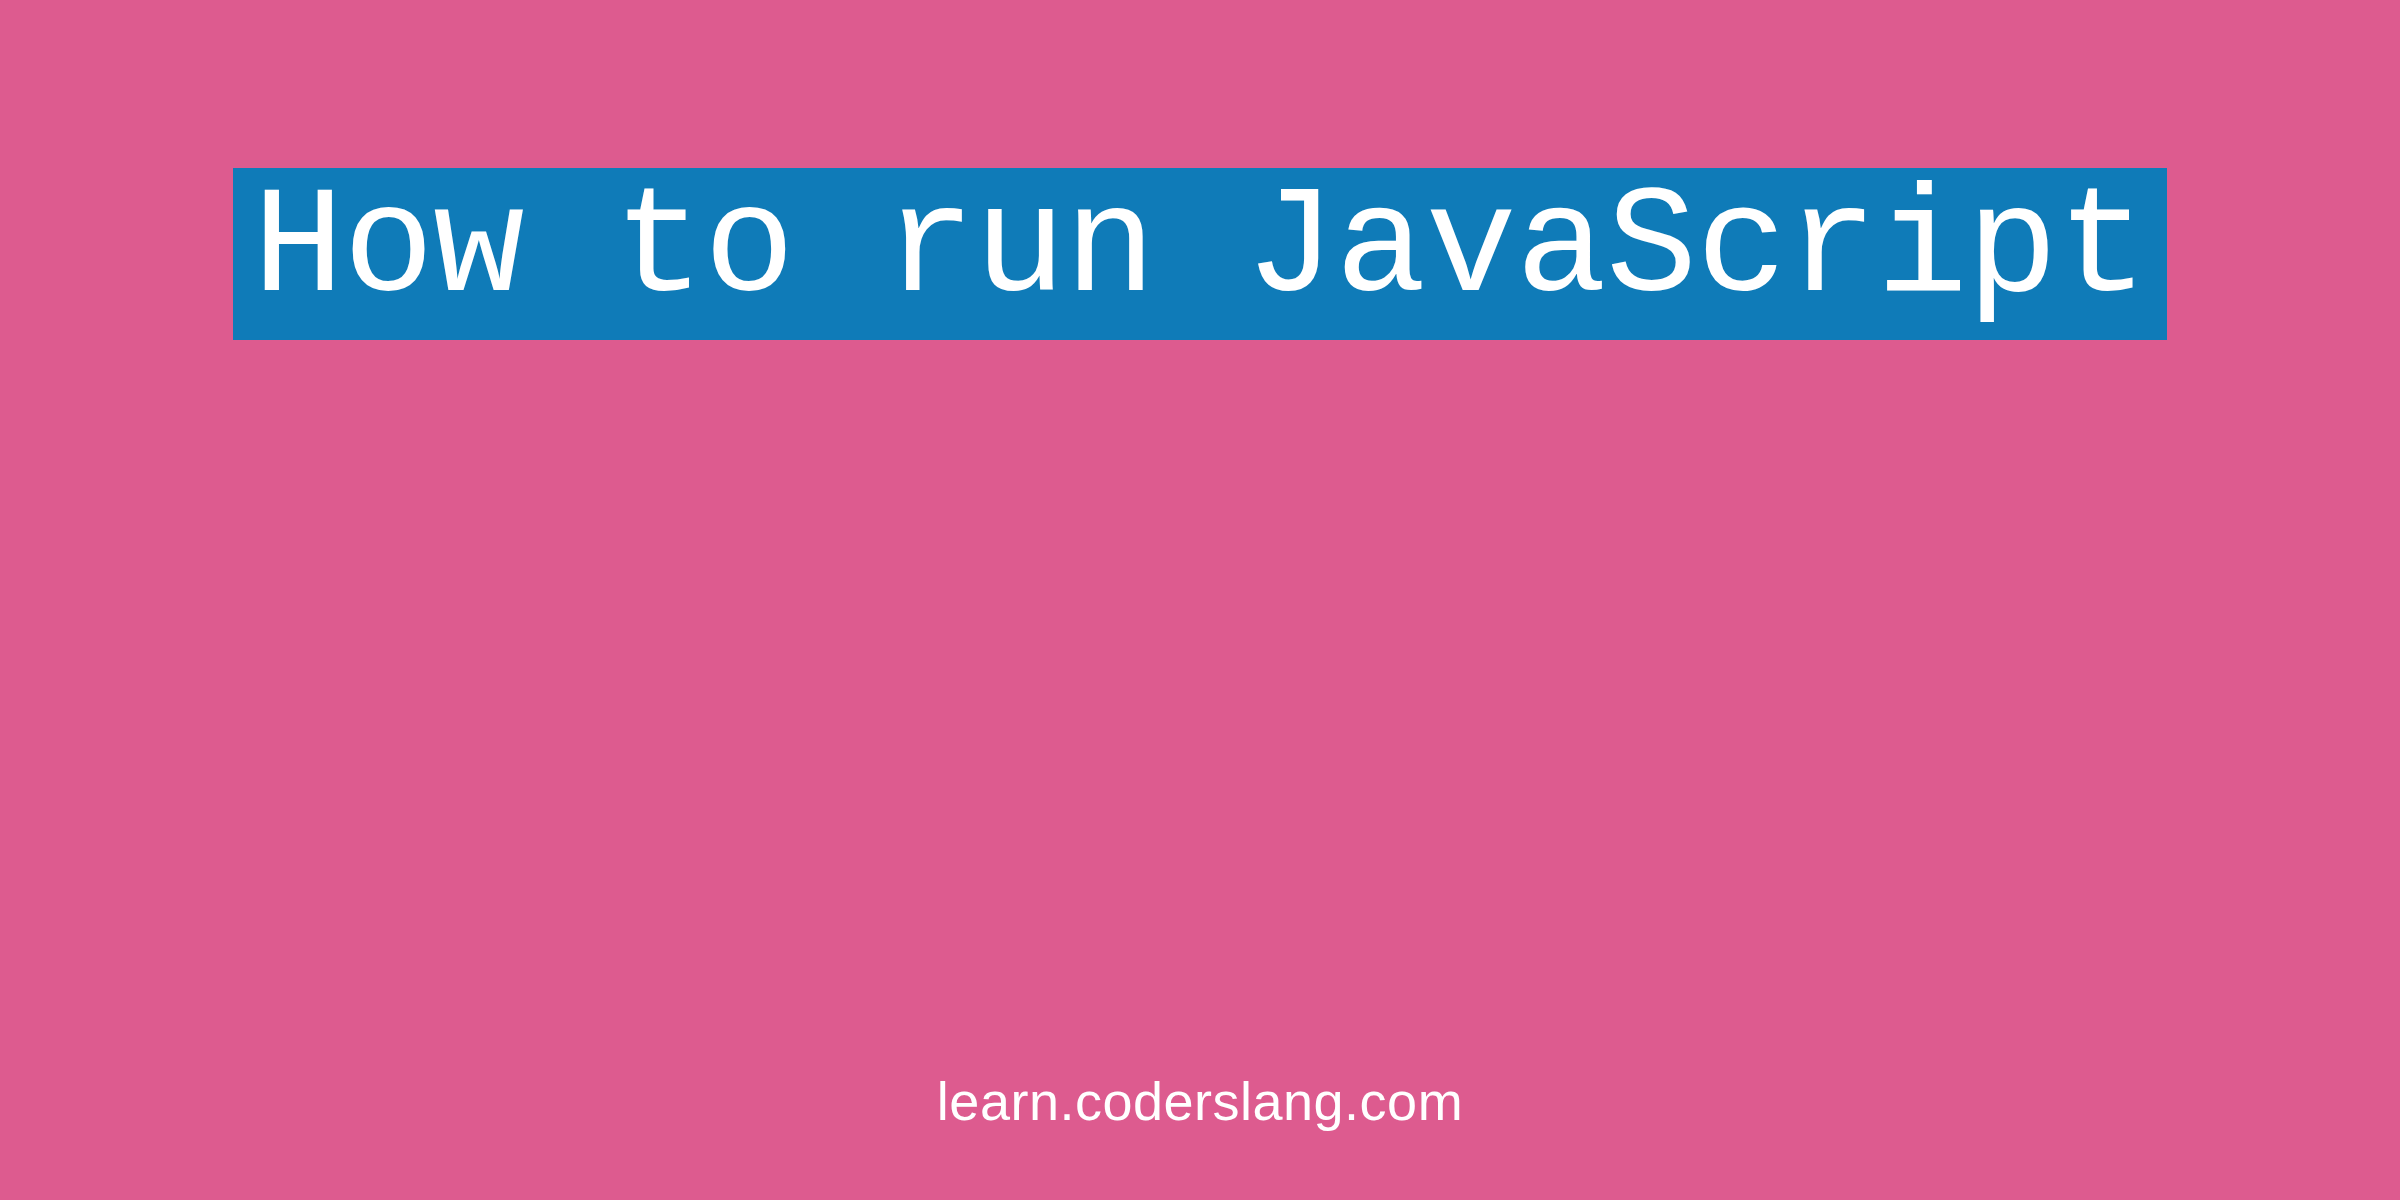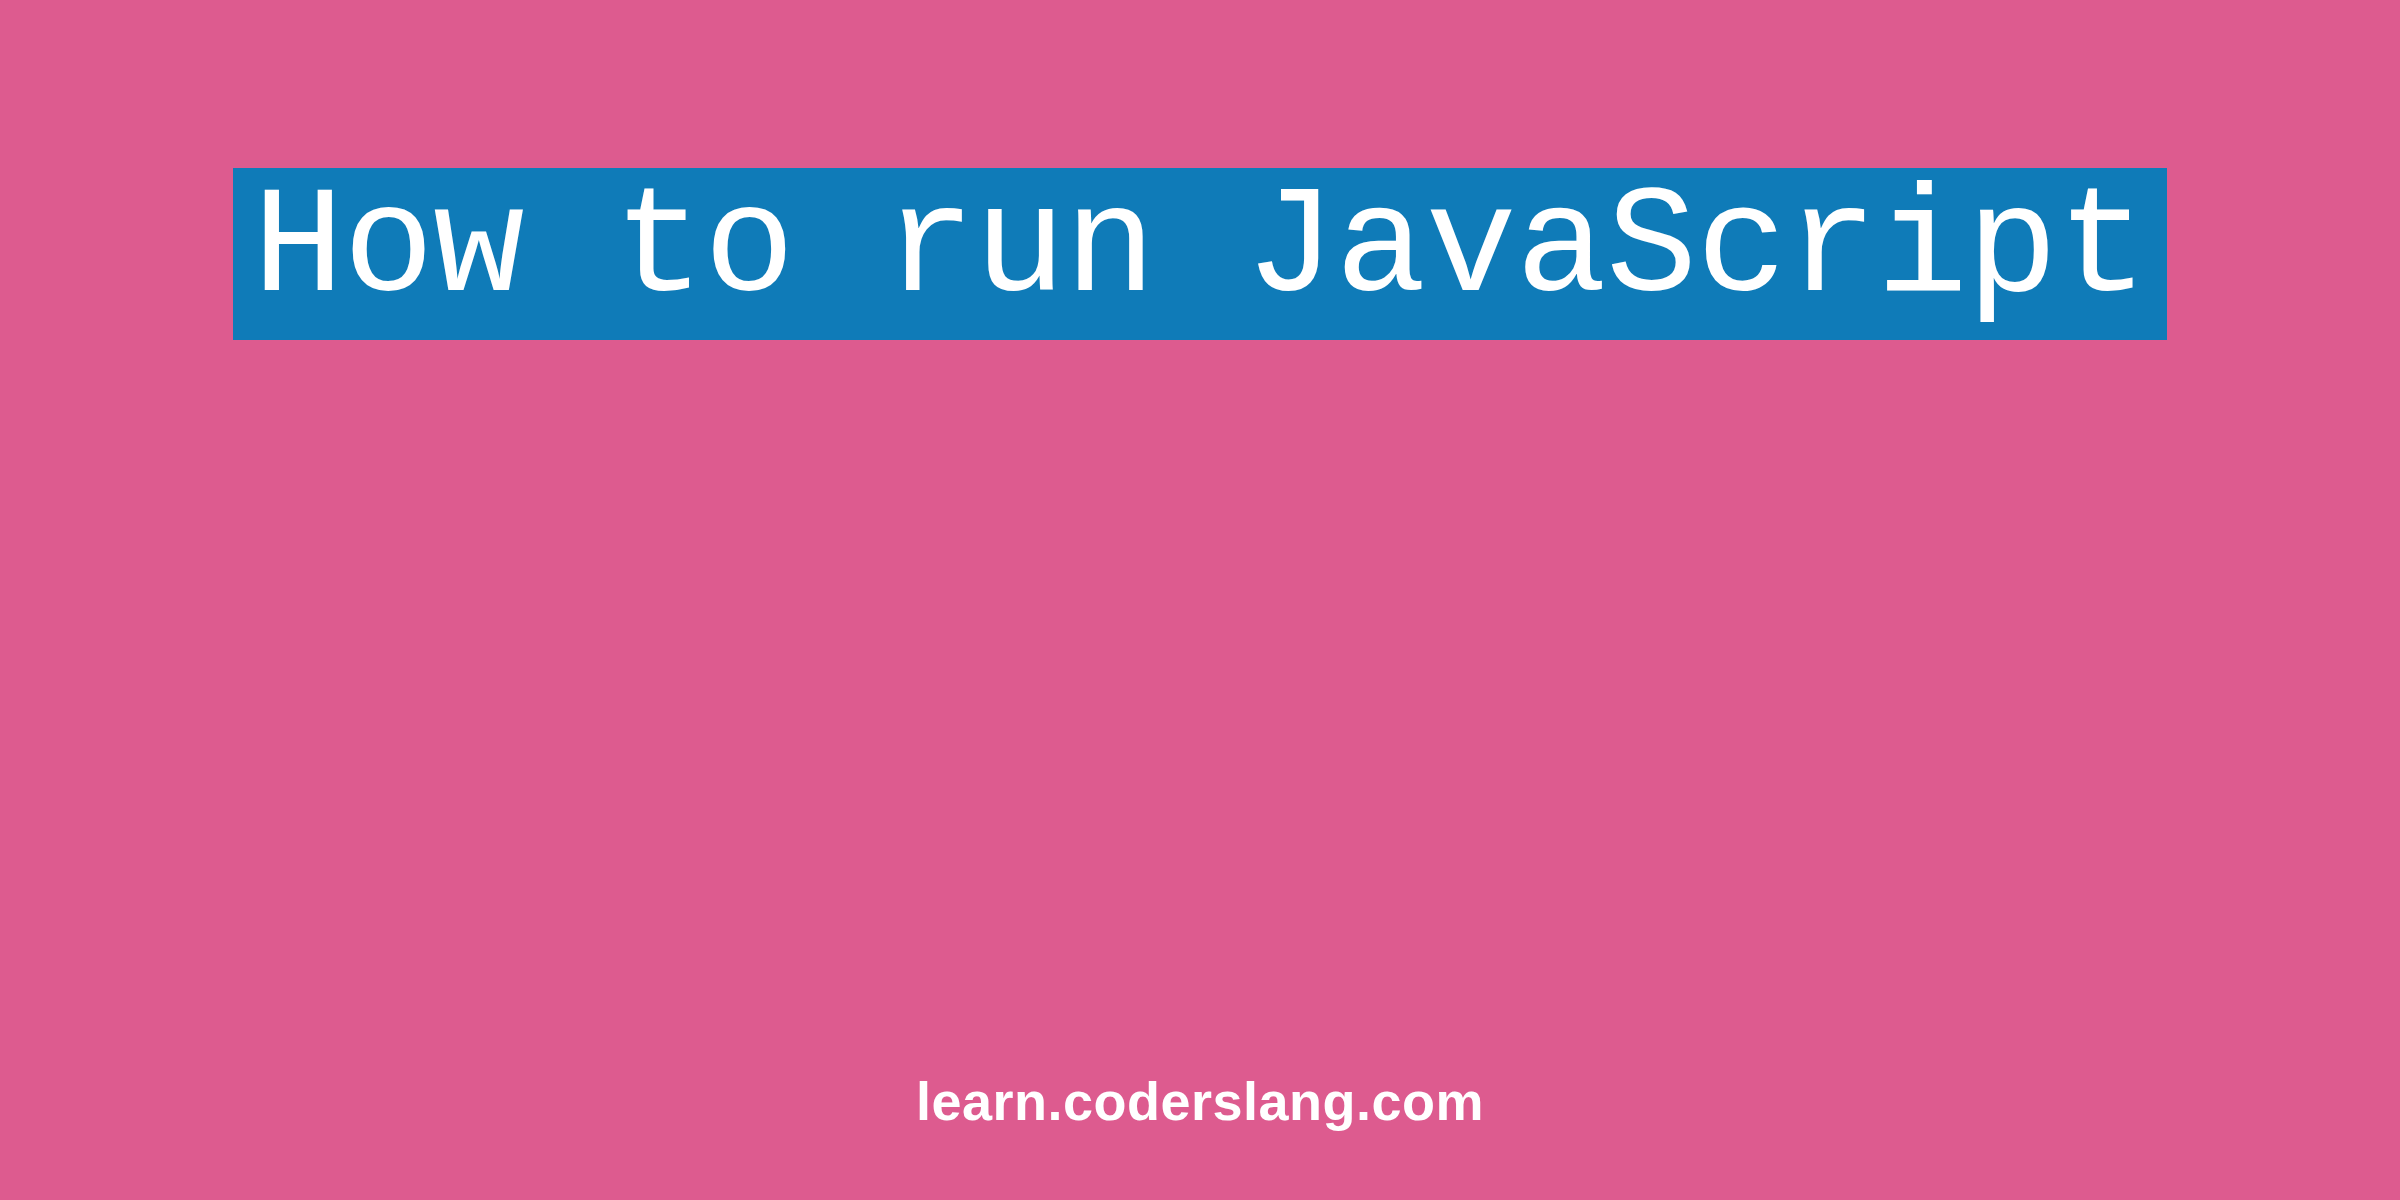--- a/index.html
+++ b/index.html
@@ -37,21 +37,21 @@
     }
     .site-url {
       position: absolute;
       bottom: 68px;
       left: 0;
       right: 0;
       text-align: center;
       color: #ffffff;
       font-family: -apple-system, BlinkMacSystemFont, "Segoe UI", Helvetica, Arial, sans-serif;
       font-size: 54px;
-      font-weight: 700;
+      font-weight: 400;
       letter-spacing: 0.5px;
     }
   </style>
 </head>
 <body>
 
 <div class="title-container">
   <span class="title-line">How to run JavaScript</span>
   <br>
 </div>

